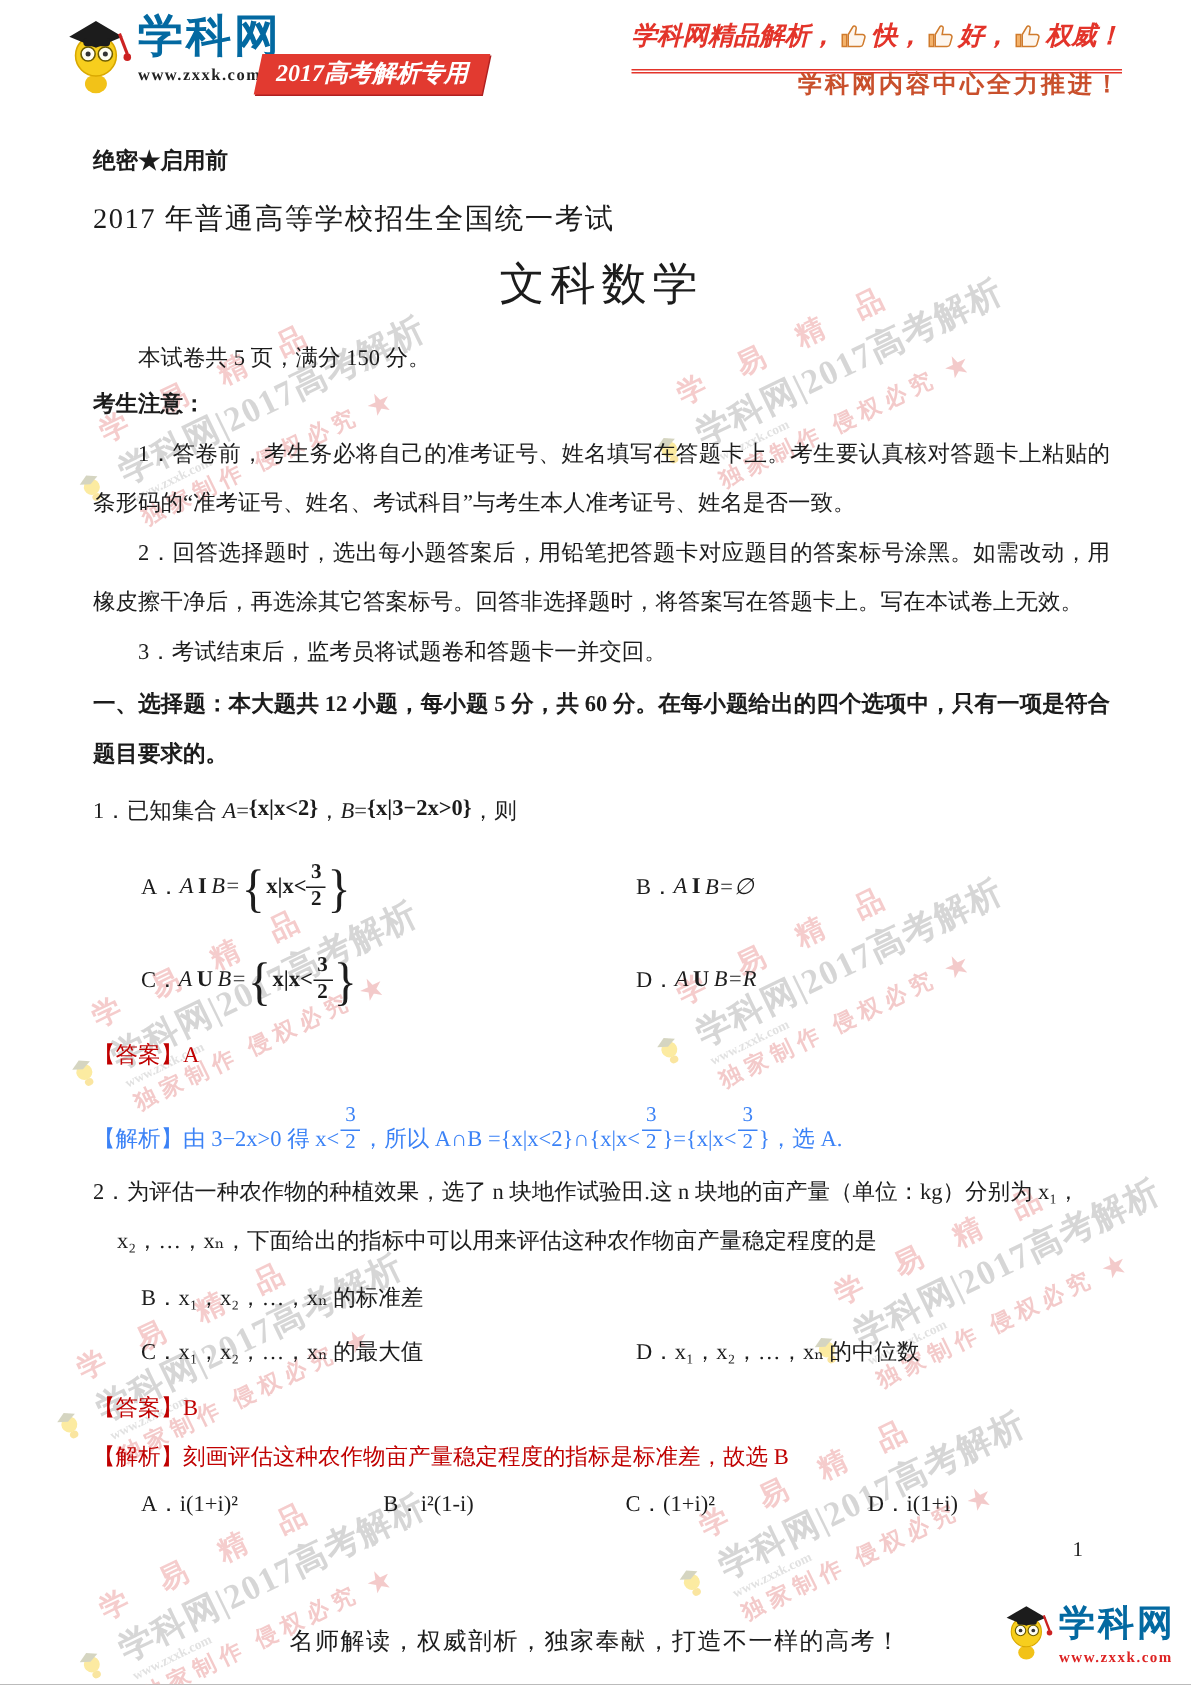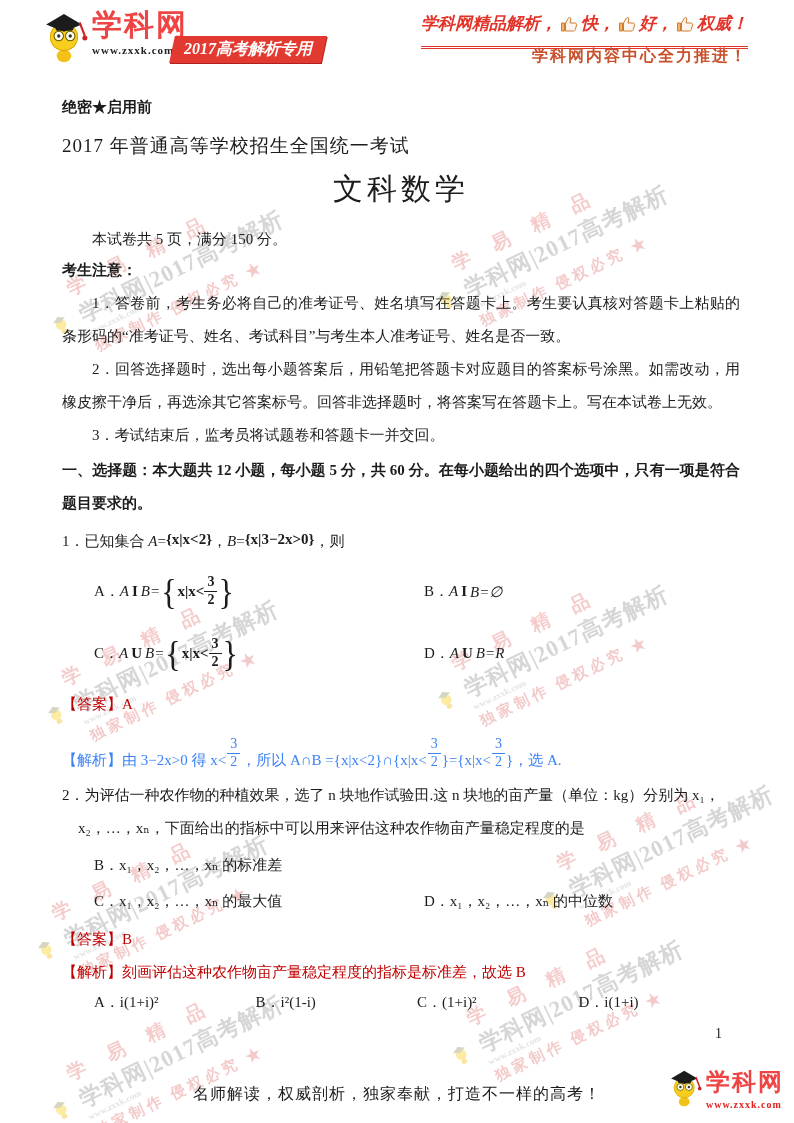--- a/index.html
+++ b/index.html
@@ -17,21 +17,21 @@
   }
   .wm-mascot { position:absolute; left:-30px; top:30px; opacity:.55; }
   .wm-l1 { color:#f2bcbc; font-size:19px; font-weight:bold; letter-spacing:10px; }
   .wm-l2 { color:#c9c9c9; font-size:23px; font-weight:bold; letter-spacing:1px; }
   .wm-l2s { color:#d8d8d8; font-size:9px; font-weight:bold; margin-top:-3px; }
   .wm-l3 { color:#f0b9b9; font-size:15px; font-weight:bold; letter-spacing:4px; }
   
   .header { position:relative; z-index:2; height:84px; }
   .logo { position:absolute; left:42px; top:8px; display:flex; align-items:flex-start; }
   .logo-texts { margin-left:4px; }
-  .site-name { font-size:30px; font-weight:bold; letter-spacing:2px; color:#ef4444; line-height:1.1; }
+  .site-name { font-size:30px; font-weight:bold; letter-spacing:2px; color:#0369a1; line-height:1.1; }
   .site-url { font-size:11px; font-weight:bold; color:#222; letter-spacing:1px; }
   .banner {
     position:absolute; left:172px; top:36px; background:#e23a30; color:#fff;
     transform:skewX(-12deg); padding:3px 12px; font-size:16px; font-weight:bold;
     box-shadow:1px 1px 0 #b02020;
   }
   .banner > span { display:inline-block; transform:skewX(12deg); font-style:italic; }
   .slogan {
     position:absolute; right:46px; top:12px; color:#e3342a; font-weight:bold;
     font-style:italic; font-size:17px; display:flex; align-items:center; gap:2px;

